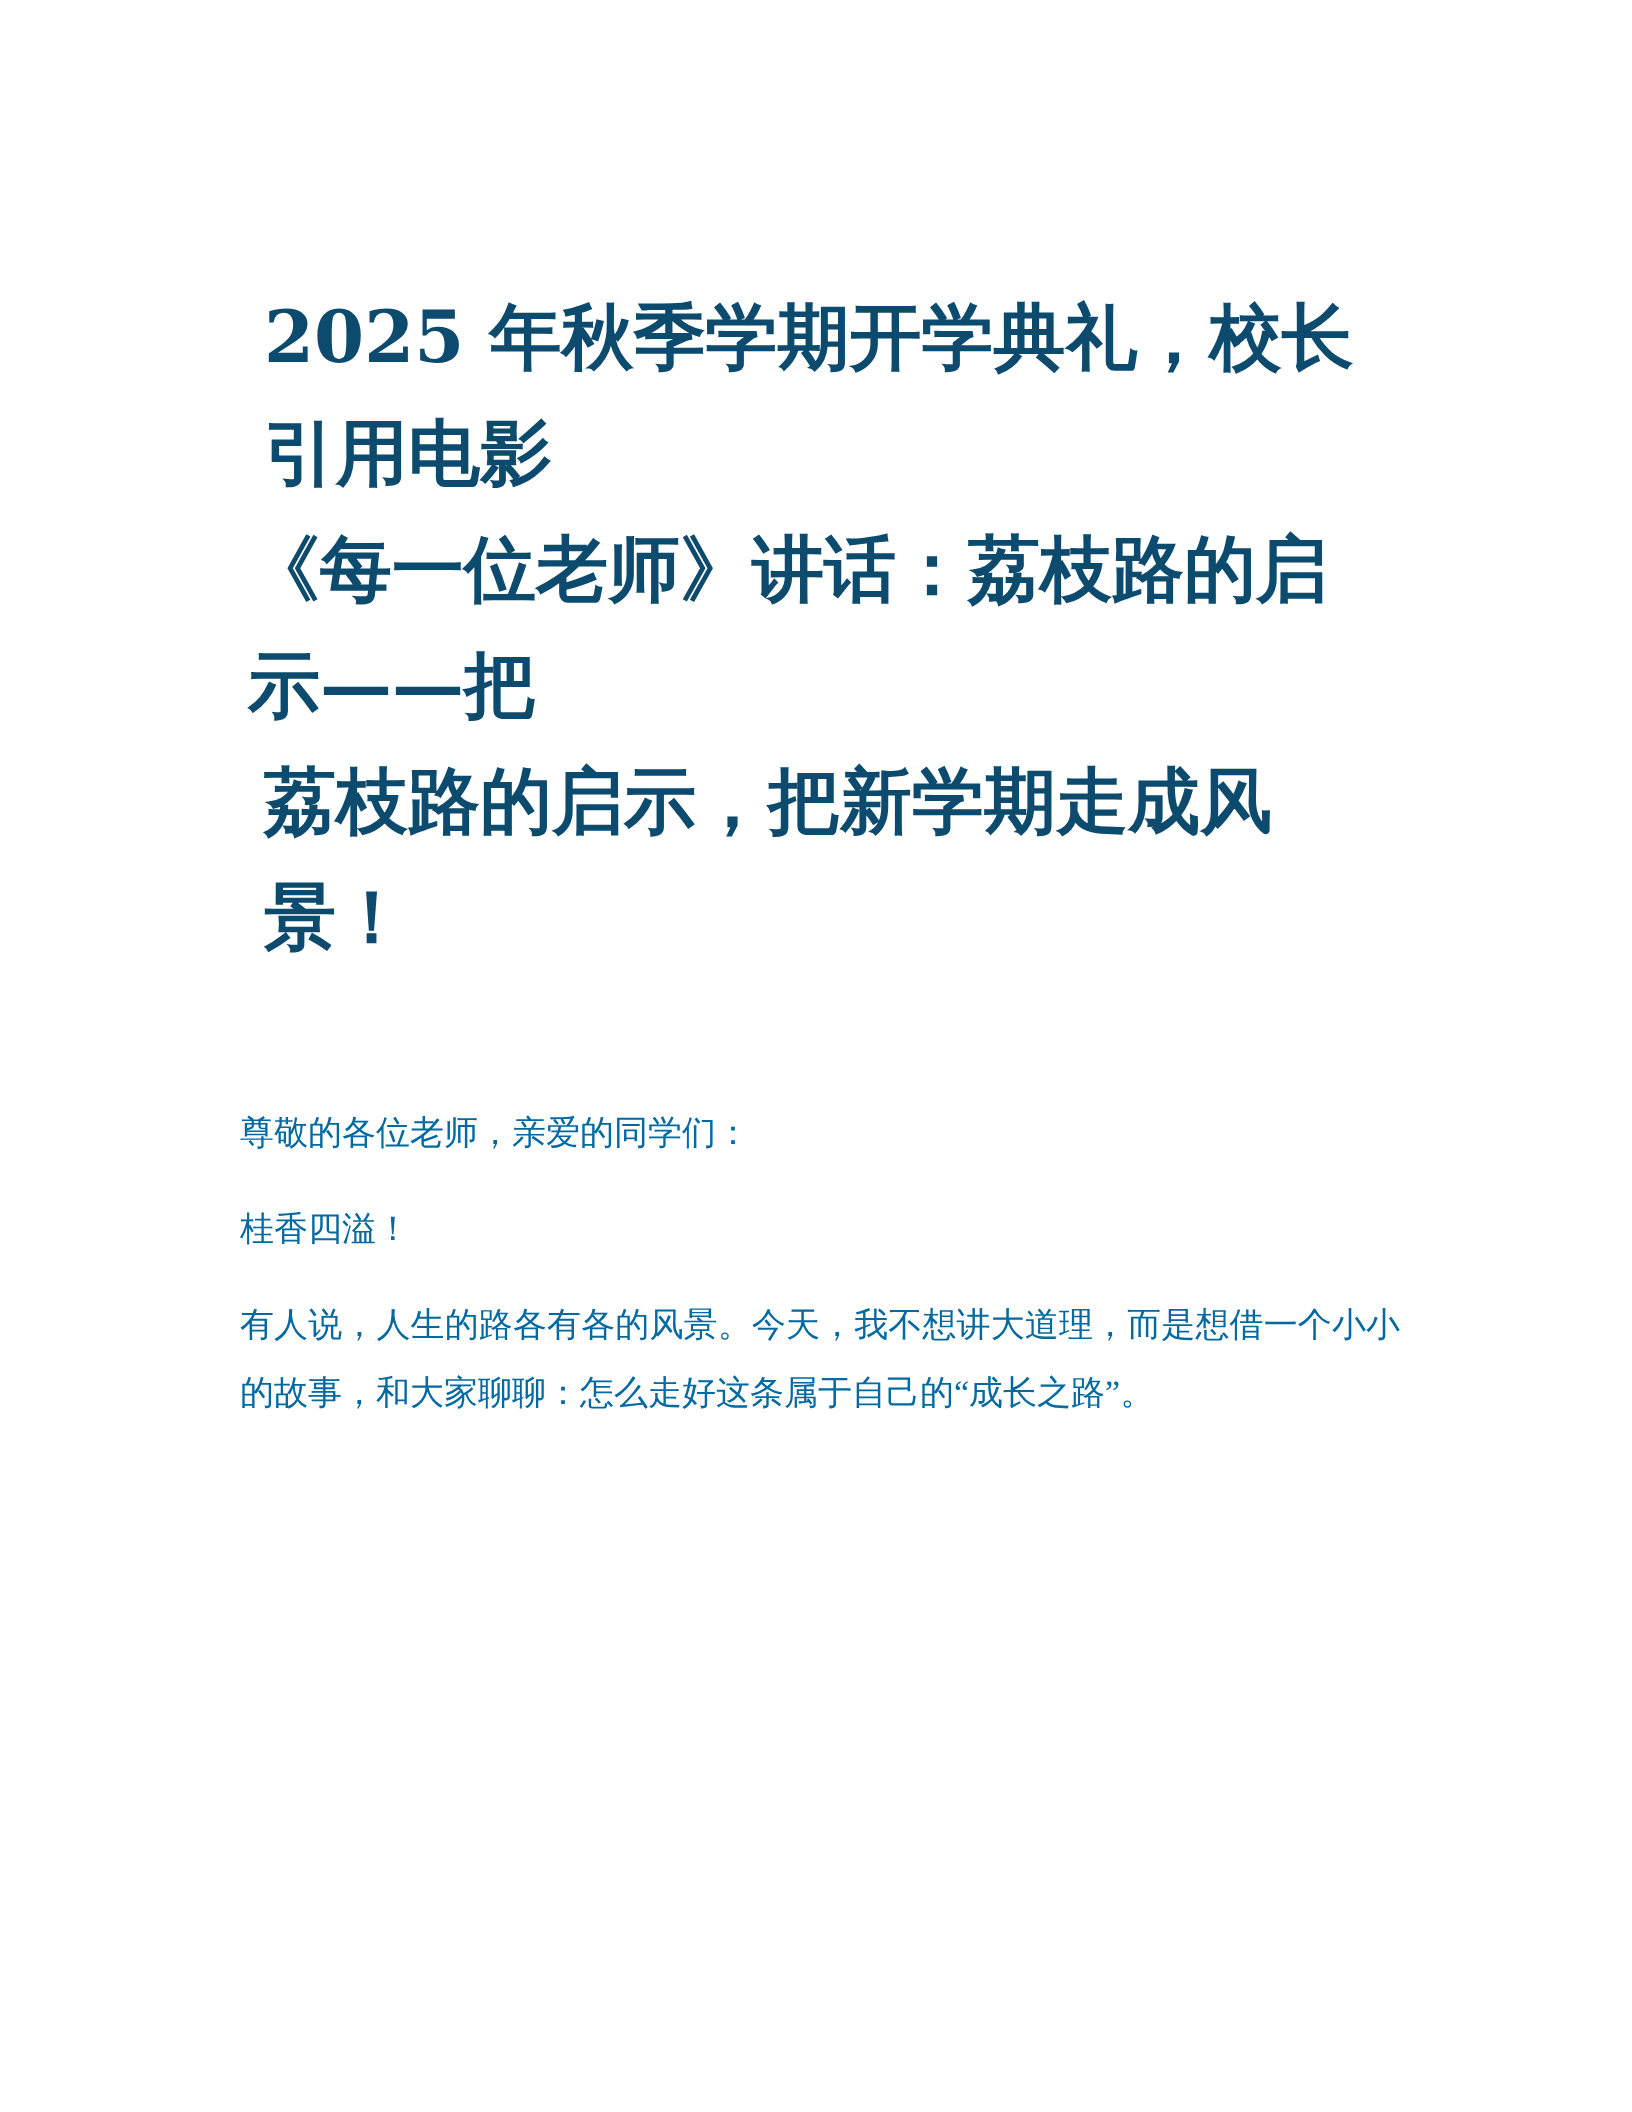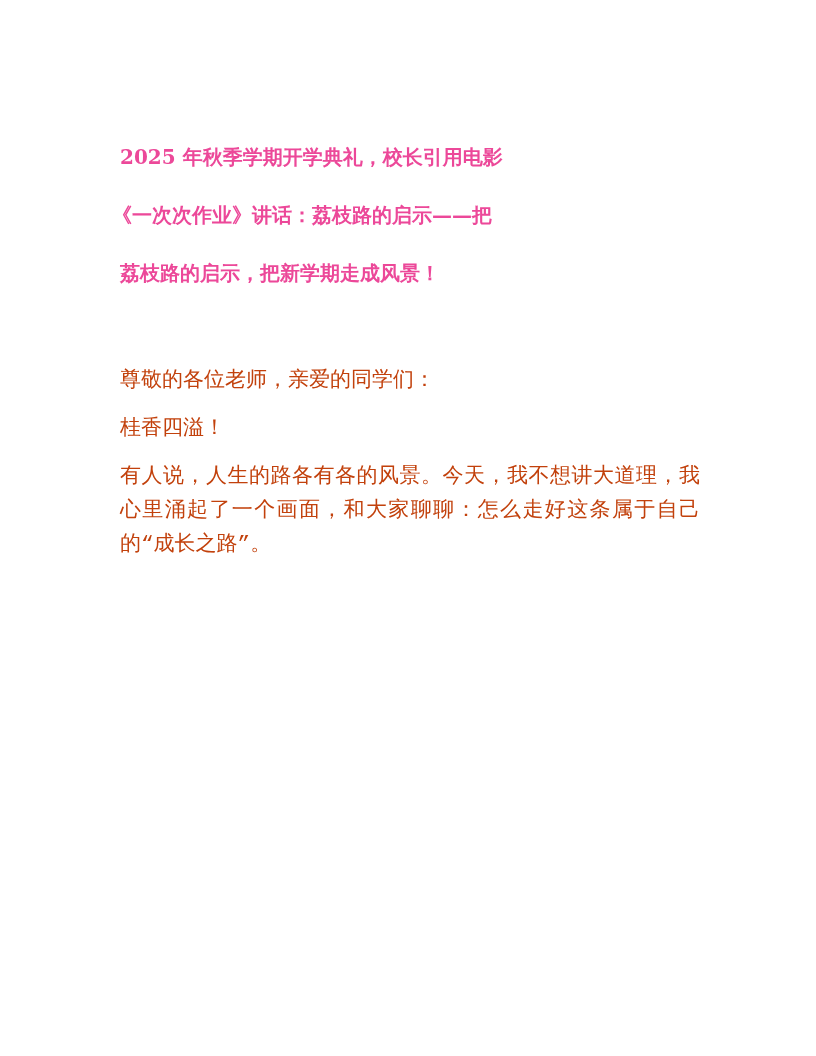--- a/index.html
+++ b/index.html
@@ -1,43 +1,43 @@
 <!DOCTYPE html>
 <html><head>
   <meta charset="utf-8">
   <style>
     html, body { margin: 0; padding: 0; background: #ffffff; }
     body { width: 816px; height: 1056px; position: relative; overflow: hidden; }
     .page { position: absolute; left: 120px; top: 128px; width: 580px; }
     .title {
       font-family: "DejaVu Serif", "Liberation Serif", serif;
       font-weight: bold;
-      font-size: 20px;
+      font-size: 36px;
       line-height: 58px;
-      color: #ec4899;
-      margin: 0;
+      color: #0c4a6e;
+      margin: 12px;
       letter-spacing: 0px;
     }
     .body { margin-top: 62px; }
     .para {
-      font-family: Liberation Mono, monospace;
-      font-size: 21px;
+      font-family: Liberation Serif, serif;
+      font-size: 17px;
       line-height: 34px;
-      color: #c2410c;
+      color: #0369a1;
       margin: 0 0 14px 0;
       text-align: justify;
     }
   </style>
 </head>
 <body>
 
 <div class="page">
   <h1 class="title">
     <div>2025 年秋季学期开学典礼，校长引用电影</div>
-    <div style="margin-left:-8px;">《一次次作业》讲话：荔枝路的启示——把</div>
+    <div style="margin-left:-8px;">《每一位老师》讲话：荔枝路的启示——把</div>
     <div>荔枝路的启示，把新学期走成风景！</div>
   </h1>
   <div class="body">
     <p class="para">尊敬的各位老师，亲爱的同学们：</p>
     <p class="para">桂香四溢！</p>
-    <p class="para">有人说，人生的路各有各的风景。今天，我不想讲大道理，我心里涌起了一个画面，和大家聊聊：怎么走好这条属于自己的“成长之路”。</p>
+    <p class="para">有人说，人生的路各有各的风景。今天，我不想讲大道理，而是想借一个小小的故事，和大家聊聊：怎么走好这条属于自己的“成长之路”。</p>
   </div>
 </div>
 
 </body></html>

